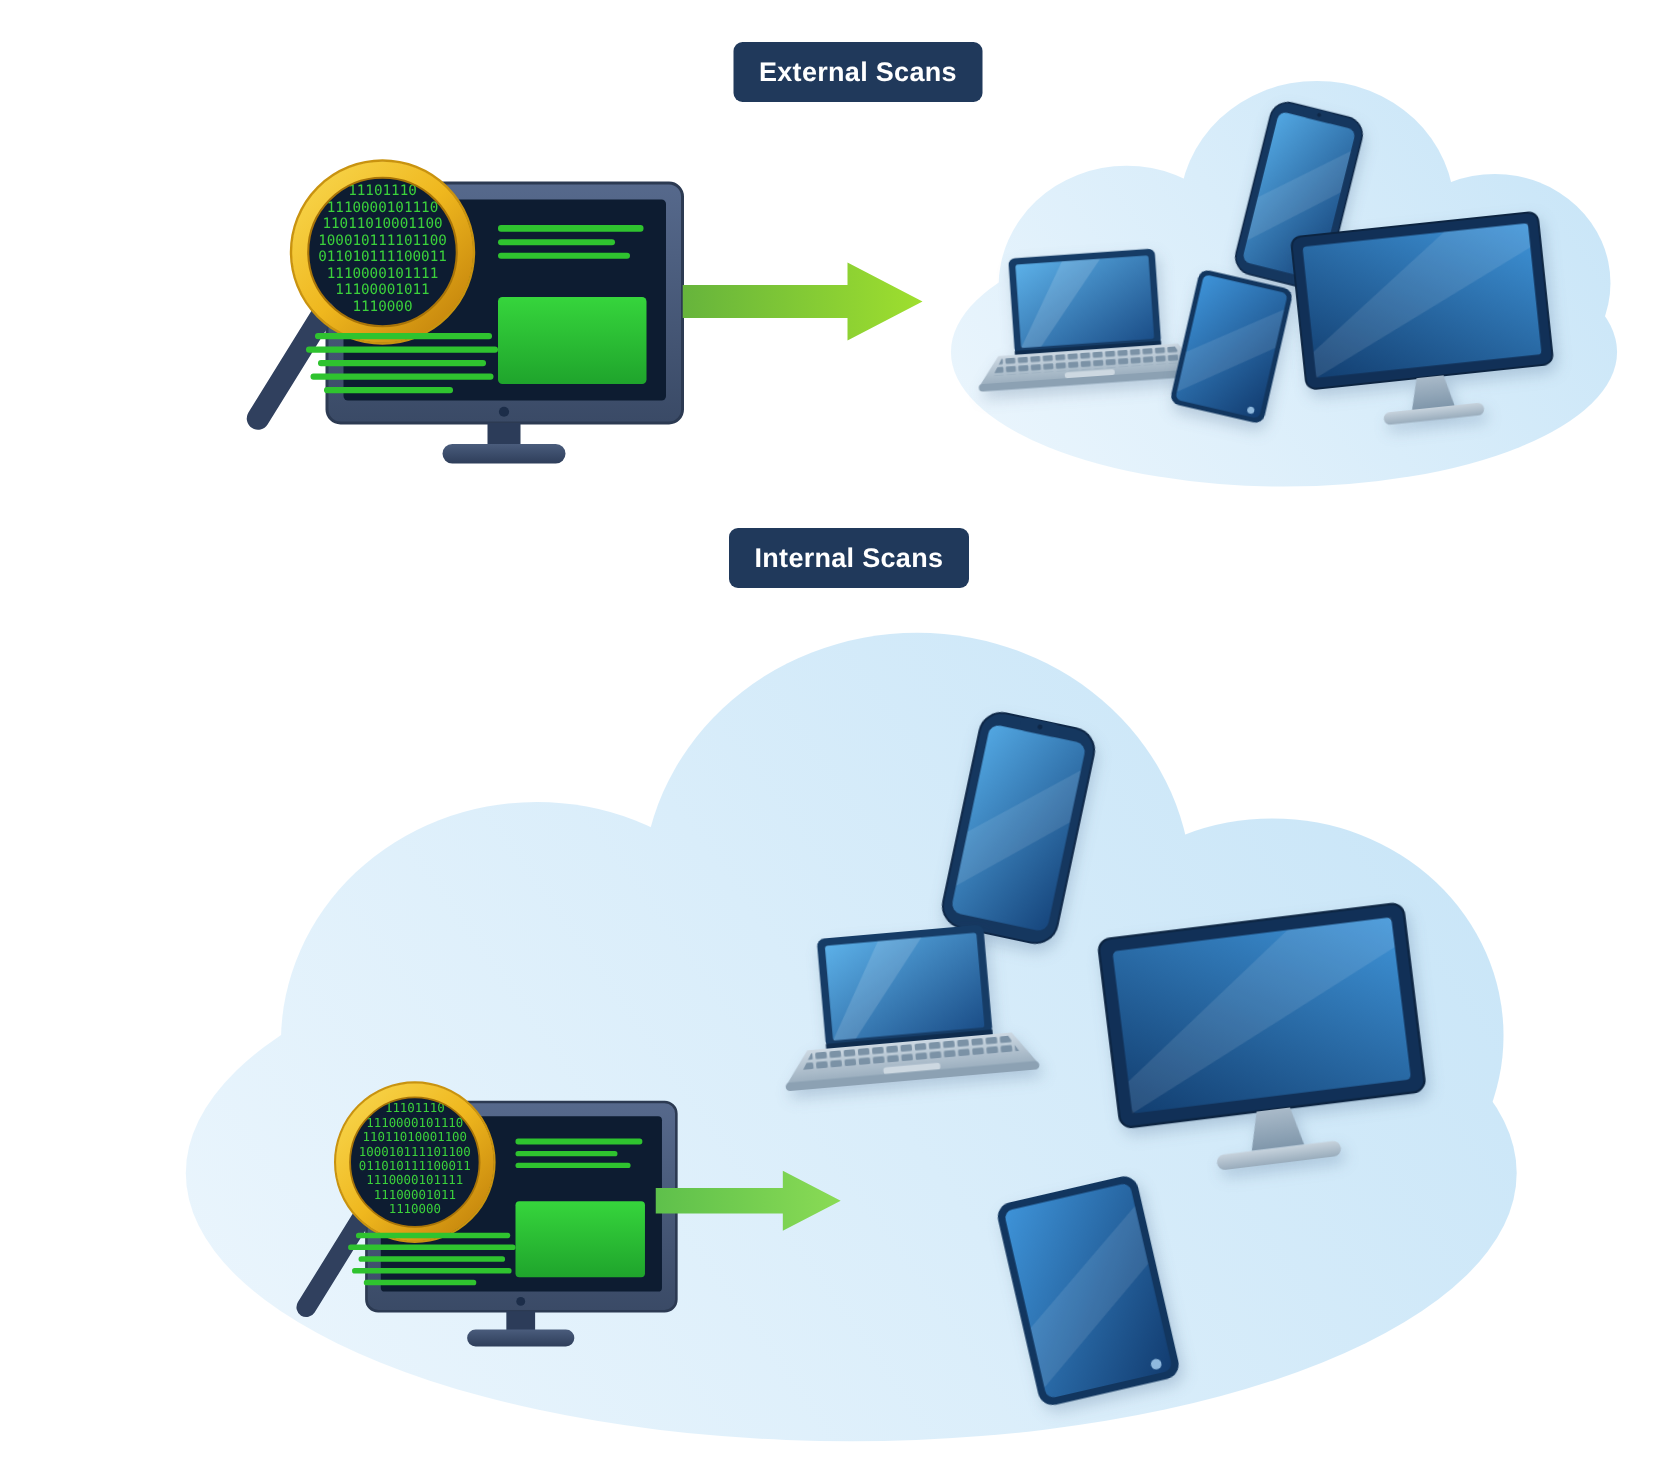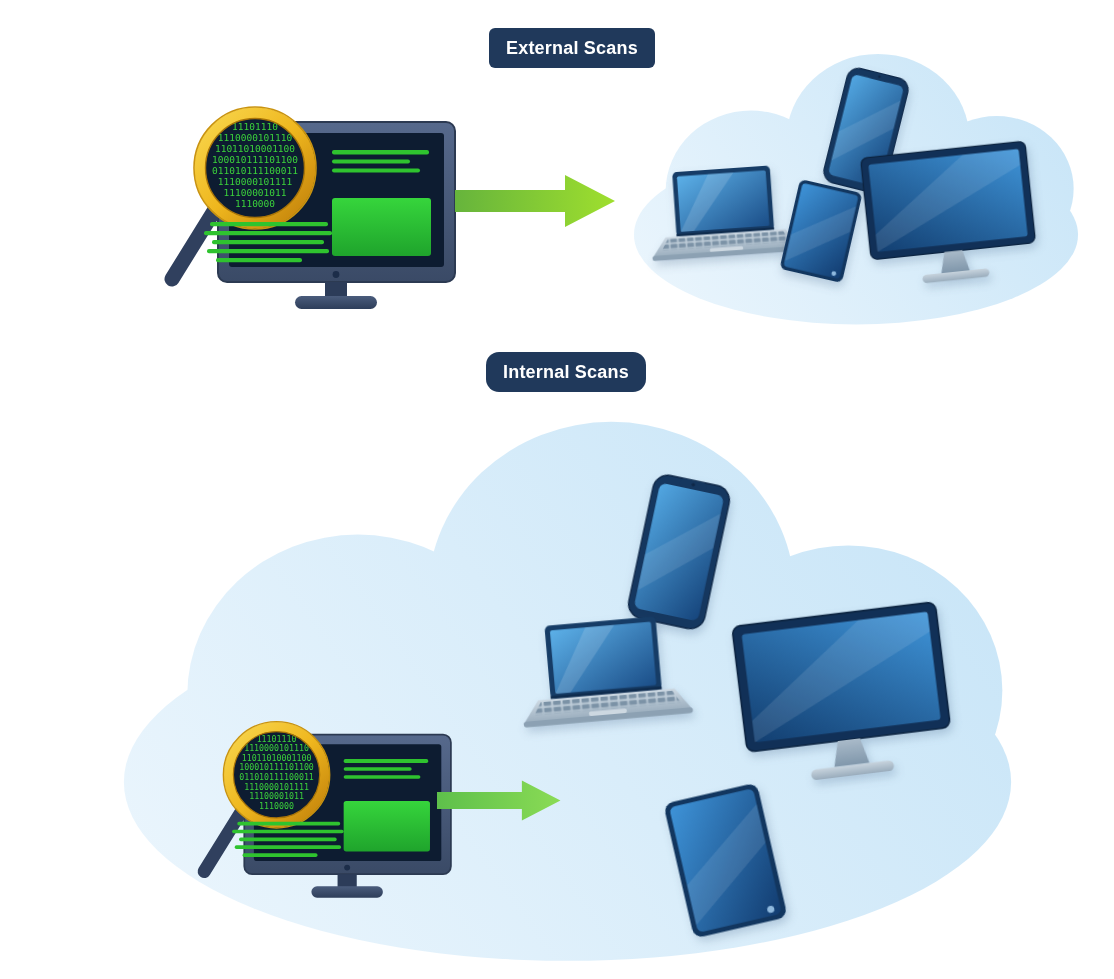--- a/index.html
+++ b/index.html
@@ -194,21 +194,21 @@
   <svg class="abs device" style="left:643px; top:168px; width:156px; height:100px; transform:rotate(-4deg);" viewBox="0 0 280 180">
     <use href="#g-laptop"></use>
   </svg>
   <svg class="abs device" style="left:788px; top:184px; width:66px; height:94px; transform:rotate(13deg);" viewBox="0 0 140 200">
     <use href="#g-tablet"></use>
   </svg>
   <svg class="abs device" style="left:866px; top:148px; width:168px; height:142px; transform:rotate(-6deg);" viewBox="0 0 260 220">
     <use href="#g-monitor"></use>
   </svg>
 
-  <div class="badge" style="left:486px; top:352px;border-radius:13px;">Internal Scans</div>
+  <div class="badge" style="left:486px; top:352px;">Internal Scans</div>
 
   <svg class="abs" style="left:80px; top:420px; width:975px; height:550px;" viewBox="0 0 1000 600" preserveAspectRatio="none">
     <use href="#g-cloud"></use>
   </svg>
 
   <svg class="abs" style="left:185px; top:718px; width:272px; height:185px;" viewBox="0 0 312 212">
     <g>
       <rect x="68" y="19" width="237" height="160" rx="9" fill="url(#gradFrame)" stroke="#2c3a52" stroke-width="2"></rect>
       <rect x="79" y="30" width="215" height="134" rx="3" fill="var(--screen-dark,#0d1c31)"></rect>
       <circle cx="186" cy="171.5" r="3.4" fill="#1c2d49"></circle>

